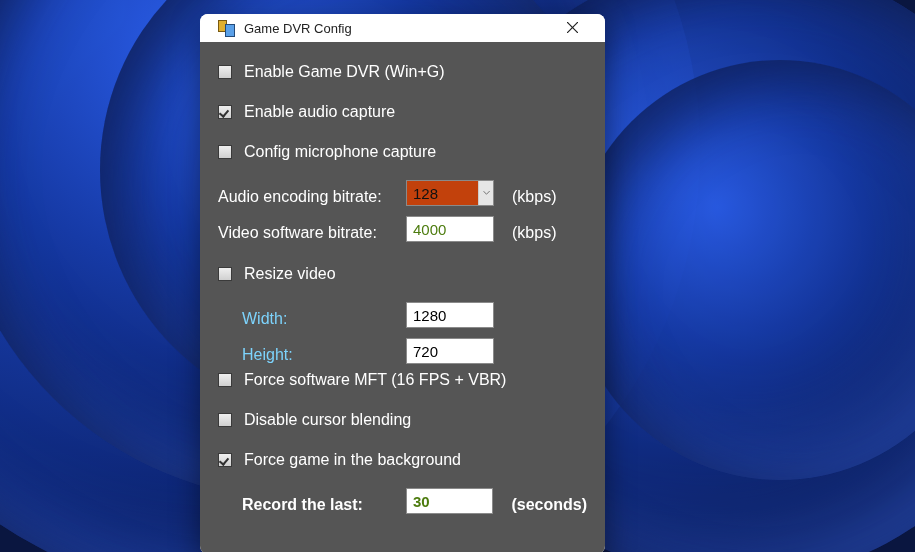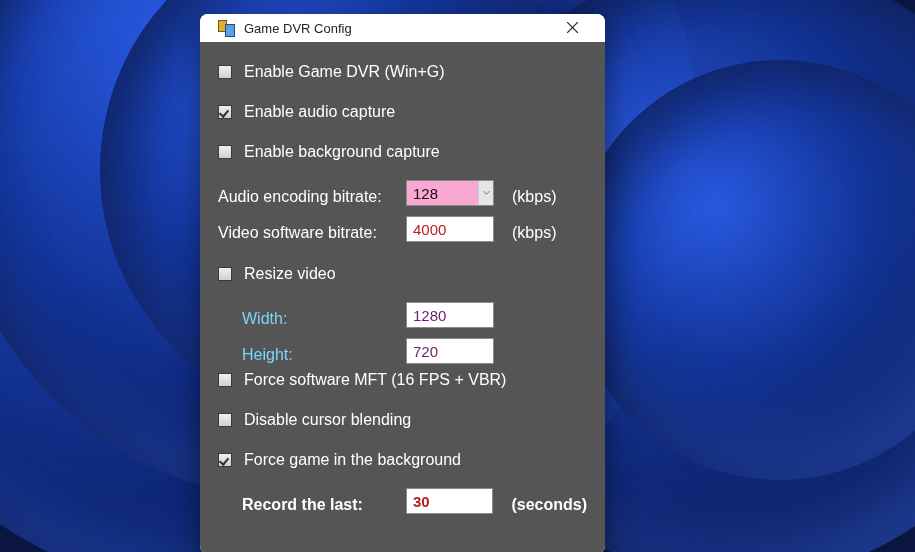--- a/index.html
+++ b/index.html
@@ -147,42 +147,42 @@
     align-items: stretch;
     background: #fff;
     border: 1px solid #8a8a8a;
   }
   .combo .combo-val {
     flex: 1;
     display: flex;
     align-items: center;
     padding: 0 6px;
     color: #111;
-    background: #f9a8d4;
+    background: #c2410c;
   }
   .combo .combo-arrow {
     width: 14px;
     display: flex;
     align-items: center;
     justify-content: center;
     background: #e6e6e6;
     border-left: 1px solid #ccc;
   }
   .combo .combo-arrow svg { width: 7px; height: 4px; }
   .txtbox {
     width: 88px;
     border: 1px solid #8a8a8a;
     background: #fff;
-    color: #b91c1c;
+    color: #4d7c0f;
     padding: 0 6px;
     display: flex;
     align-items: center;
   }
   .txtbox.disabled {
-    color: #701a75;
+    color: #000000;
   }
   .unit {
     margin-left: 18px;
     white-space: nowrap;
   }
 </style>
 </head>
 <body>
 
 <div class="desktop">
@@ -217,21 +217,21 @@
         <span class="lbl">Enable Game DVR (Win+G)</span>
       </div>
 
       <div class="row">
         <span class="check checked"></span>
         <span class="lbl">Enable audio capture</span>
       </div>
 
       <div class="row">
         <span class="check"></span>
-        <span class="lbl">Enable background capture</span>
+        <span class="lbl">Config microphone capture</span>
       </div>
 
       <div class="form-row">
         <span class="form-label">Audio encoding bitrate:</span>
         <div class="combo">
           <span class="combo-val">128</span>
           <span class="combo-arrow">
             <svg viewBox="0 0 8 5">
                 <polyline points="0,0 4,4 8,0" fill="none" stroke="#555" stroke-width="1"></polyline>
               </svg>

